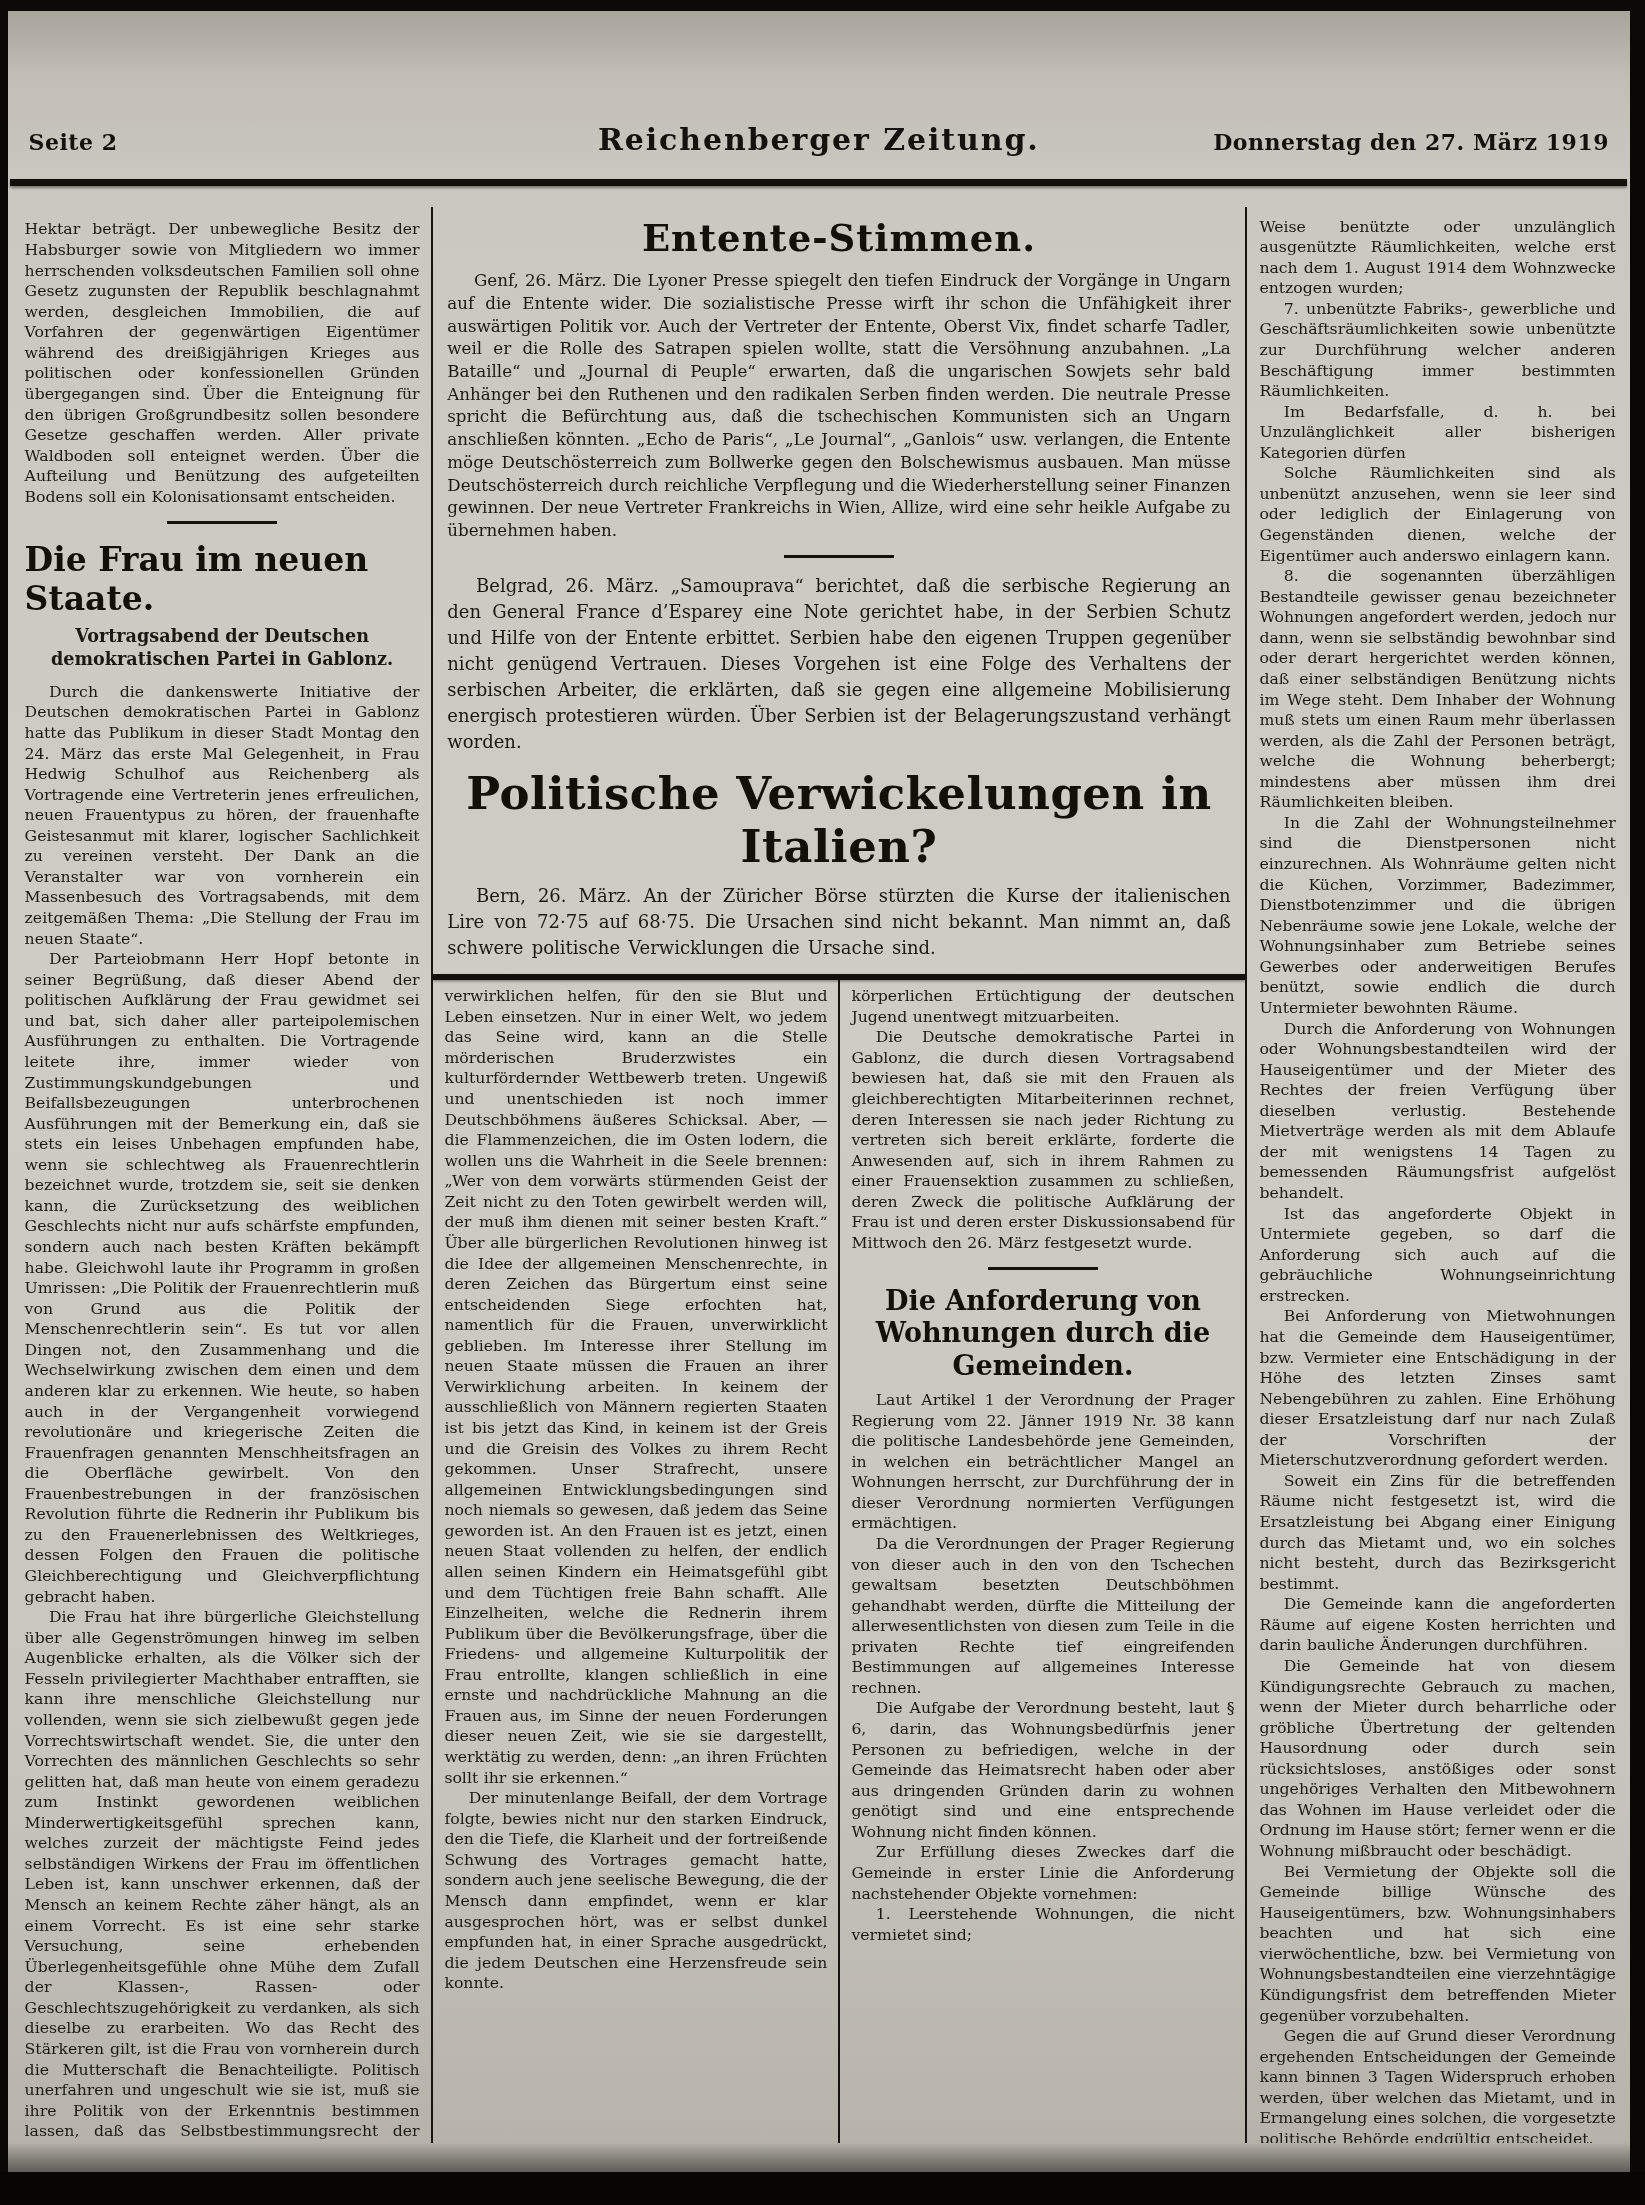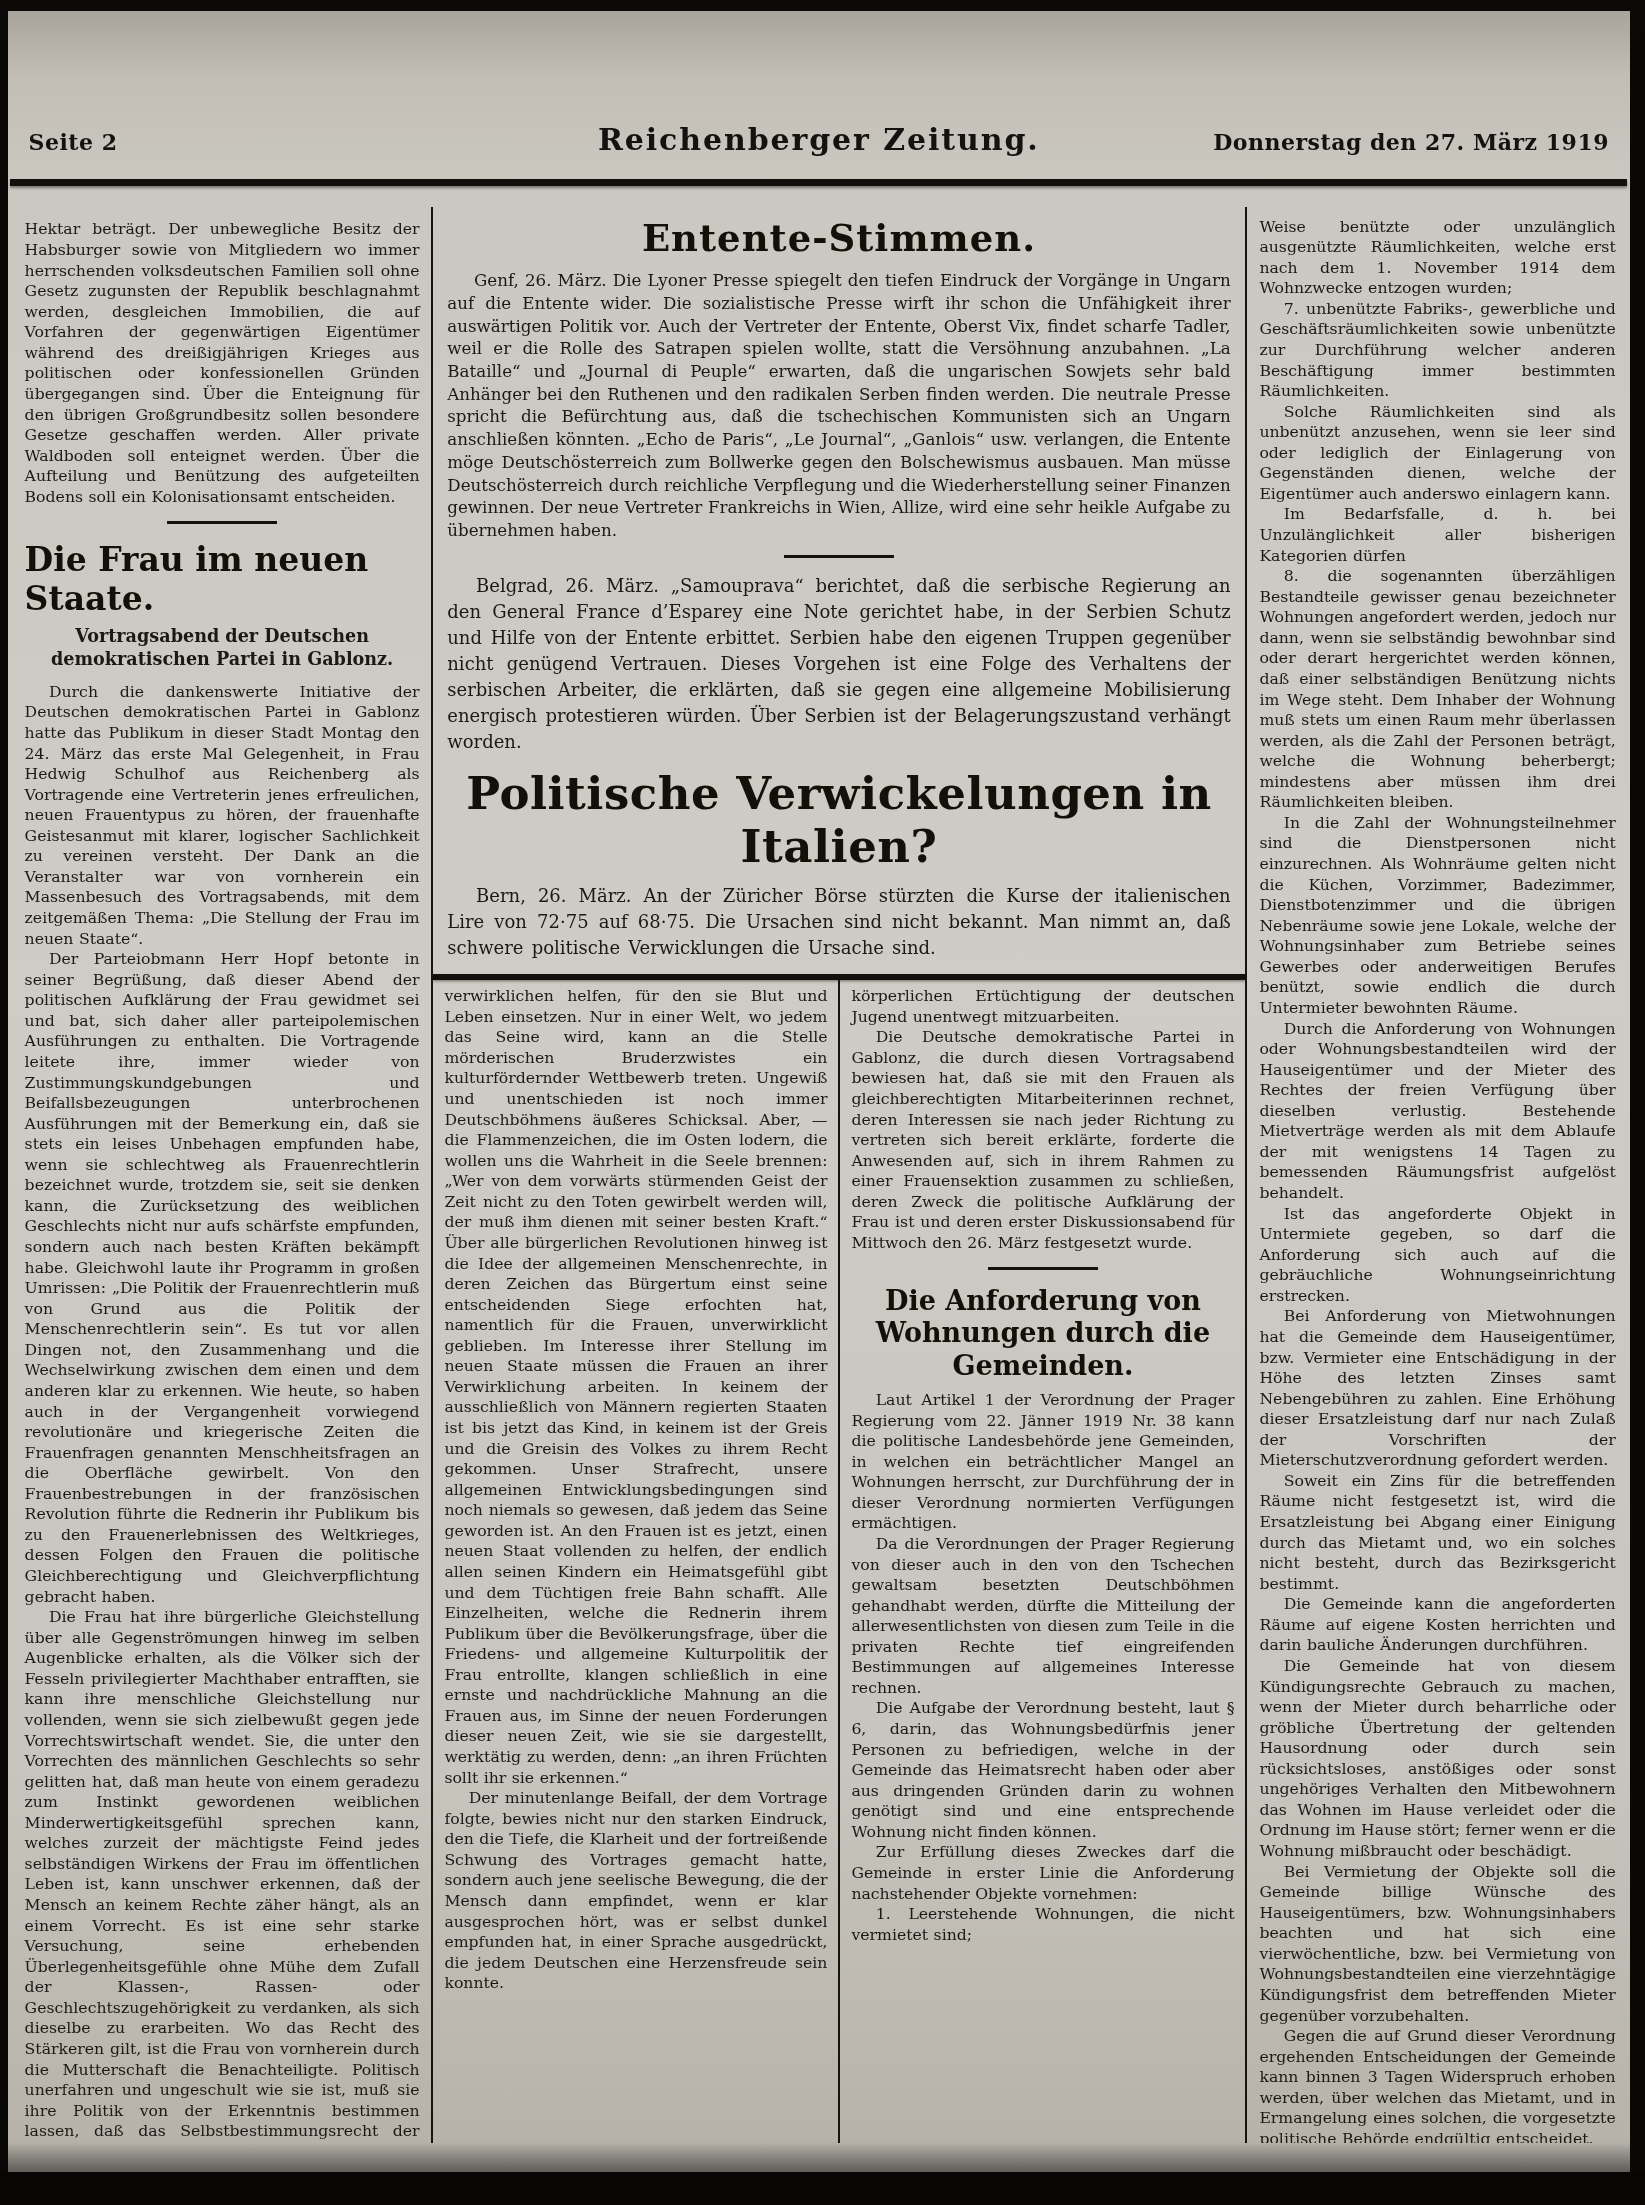--- a/index.html
+++ b/index.html
@@ -114,25 +114,25 @@
               <p class="para">Da die Verordnungen der Prager Regierung von dieser auch in den von den Tschechen gewaltsam besetzten Deutschböhmen gehandhabt werden, dürfte die Mitteilung der allerwesentlichsten von diesen zum Teile in die privaten Rechte tief eingreifenden Bestimmungen auf allgemeines Interesse rechnen.</p>
               <p class="para">Die Aufgabe der Verordnung besteht, laut § 6, darin, das Wohnungsbedürfnis jener Personen zu befriedigen, welche in der Gemeinde das Heimatsrecht haben oder aber aus dringenden Gründen darin zu wohnen genötigt sind und eine entsprechende Wohnung nicht finden können.</p>
               <p class="para">Zur Erfüllung dieses Zweckes darf die Gemeinde in erster Linie die Anforderung nachstehender Objekte vornehmen:</p>
               <p class="para">1. Leerstehende Wohnungen, die nicht vermietet sind;</p>
             </div>
         </div>
       </div>
     </div>
 
     <div class="col col-right">
-      <p class="para cont">Weise benützte oder unzulänglich ausgenützte Räumlichkeiten, welche erst nach dem 1. November 1914 dem Wohnzwecke entzogen wurden;</p>
+      <p class="para cont">Weise benützte oder unzulänglich ausgenützte Räumlichkeiten, welche erst nach dem 1. August 1914 dem Wohnzwecke entzogen wurden;</p>
       <div>
           <p class="para">7. unbenützte Fabriks-, gewerbliche und Geschäftsräumlichkeiten sowie unbenützte zur Durchführung welcher anderen Beschäftigung immer bestimmten Räumlichkeiten.</p>
+          <p class="para">Im Bedarfsfalle, d. h. bei Unzulänglichkeit aller bisherigen Kategorien dürfen</p>
           <p class="para">Solche Räumlichkeiten sind als unbenützt anzusehen, wenn sie leer sind oder lediglich der Einlagerung von Gegenständen dienen, welche der Eigentümer auch anderswo einlagern kann.</p>
-          <p class="para">Im Bedarfsfalle, d. h. bei Unzulänglichkeit aller bisherigen Kategorien dürfen</p>
           <p class="para">8. die sogenannten überzähligen Bestandteile gewisser genau bezeichneter Wohnungen angefordert werden, jedoch nur dann, wenn sie selbständig bewohnbar sind oder derart hergerichtet werden können, daß einer selbständigen Benützung nichts im Wege steht. Dem Inhaber der Wohnung muß stets um einen Raum mehr überlassen werden, als die Zahl der Personen beträgt, welche die Wohnung beherbergt; mindestens aber müssen ihm drei Räumlichkeiten bleiben.</p>
           <p class="para">In die Zahl der Wohnungsteilnehmer sind die Dienstpersonen nicht einzurechnen. Als Wohnräume gelten nicht die Küchen, Vorzimmer, Badezimmer, Dienstbotenzimmer und die übrigen Nebenräume sowie jene Lokale, welche der Wohnungsinhaber zum Betriebe seines Gewerbes oder anderweitigen Berufes benützt, sowie endlich die durch Untermieter bewohnten Räume.</p>
           <p class="para">Durch die Anforderung von Wohnungen oder Wohnungsbestandteilen wird der Hauseigentümer und der Mieter des Rechtes der freien Verfügung über dieselben verlustig. Bestehende Mietverträge werden als mit dem Ablaufe der mit wenigstens 14 Tagen zu bemessenden Räumungsfrist aufgelöst behandelt.</p>
           <p class="para">Ist das angeforderte Objekt in Untermiete gegeben, so darf die Anforderung sich auch auf die gebräuchliche Wohnungseinrichtung erstrecken.</p>
           <p class="para">Bei Anforderung von Mietwohnungen hat die Gemeinde dem Hauseigentümer, bzw. Vermieter eine Entschädigung in der Höhe des letzten Zinses samt Nebengebühren zu zahlen. Eine Erhöhung dieser Ersatzleistung darf nur nach Zulaß der Vorschriften der Mieterschutzverordnung gefordert werden.</p>
           <p class="para">Soweit ein Zins für die betreffenden Räume nicht festgesetzt ist, wird die Ersatzleistung bei Abgang einer Einigung durch das Mietamt und, wo ein solches nicht besteht, durch das Bezirksgericht bestimmt.</p>
           <p class="para">Die Gemeinde kann die angeforderten Räume auf eigene Kosten herrichten und darin bauliche Änderungen durchführen.</p>
           <p class="para">Die Gemeinde hat von diesem Kündigungsrechte Gebrauch zu machen, wenn der Mieter durch beharrliche oder gröbliche Übertretung der geltenden Hausordnung oder durch sein rücksichtsloses, anstößiges oder sonst ungehöriges Verhalten den Mitbewohnern das Wohnen im Hause verleidet oder die Ordnung im Hause stört; ferner wenn er die Wohnung mißbraucht oder beschädigt.</p>
           <p class="para">Bei Vermietung der Objekte soll die Gemeinde billige Wünsche des Hauseigentümers, bzw. Wohnungsinhabers beachten und hat sich eine vierwöchentliche, bzw. bei Vermietung von Wohnungsbestandteilen eine vierzehntägige Kündigungsfrist dem betreffenden Mieter gegenüber vorzubehalten.</p>
           <p class="para">Gegen die auf Grund dieser Verordnung ergehenden Entscheidungen der Gemeinde kann binnen 3 Tagen Widerspruch erhoben werden, über welchen das Mietamt, und in Ermangelung eines solchen, die vorgesetzte politische Behörde endgültig entscheidet.</p>

